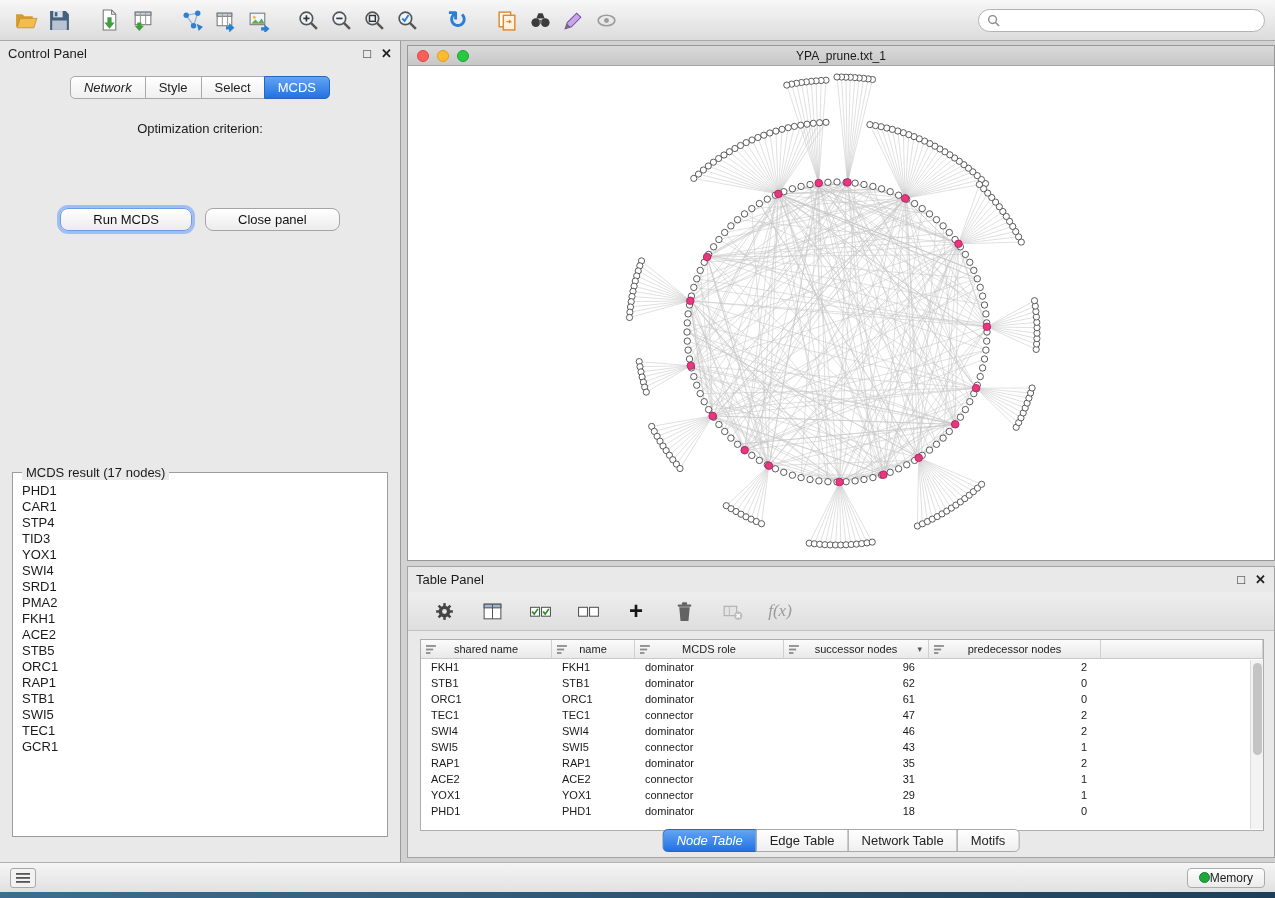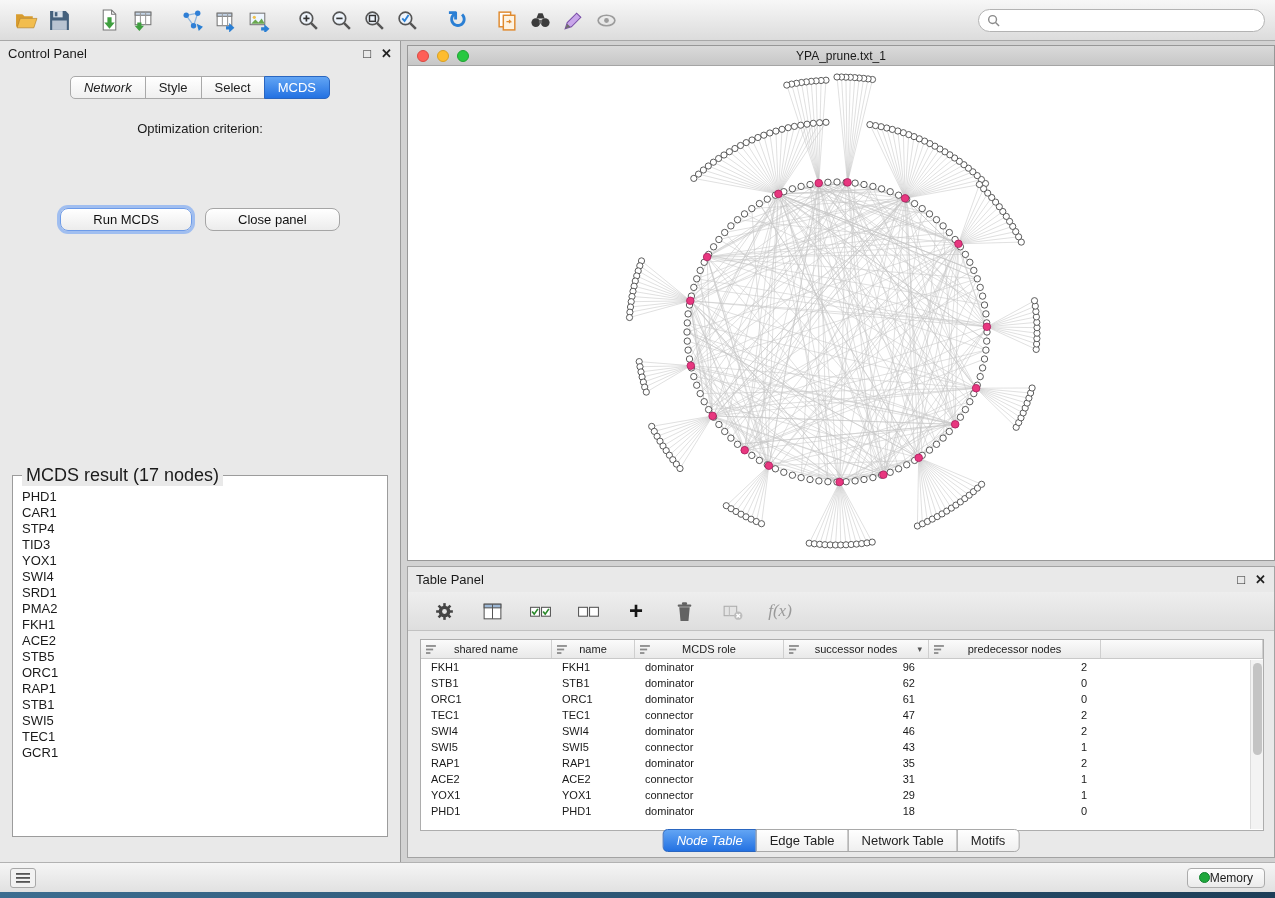--- a/index.html
+++ b/index.html
@@ -39,21 +39,21 @@
   .dd-stepper { position:absolute; right:1px; top:1px; width:19px; height:20px;
     background:linear-gradient(#6cabf8,#2d77e8); border-radius:0 4px 4px 0;
     display:flex; flex-direction:column; align-items:center; justify-content:center;
     color:#fff; font-size:7px; line-height:7px; }
   .btn-row { position:absolute; left:0; top:167px; width:100%; display:flex; justify-content:center; gap:13px; }
   .mac-btn { font-size:13px; padding:3px 32px; background:linear-gradient(#ffffff,#ececec);
     border:1px solid #a5a5a5; border-radius:8px; color:#111; }
   .mac-btn.focused { box-shadow:0 0 0 3px rgba(100,155,245,0.55); border-color:#6d9bে8; border-color:#6d9be8; }
   .result-group { position:absolute; left:12px; top:424px; width:376px; height:372px;
     border:1px solid #9c9c9c; background:#fff; padding:3px; }
-  .result-group legend { font-size:18px; padding:0 4px; margin-left:6px; background:#e9e9e9; }
+  .result-group legend { font-size:13px; padding:0 4px; margin-left:6px; background:#e9e9e9; }
   .result-list { width:100%; height:100%; overflow:hidden; background:#fff; }
   .mcds-item { font-size:13px; height:16px; line-height:16px; padding-left:6px; }
 
   
   .netwin { position:absolute; left:407px; top:45px; width:868px; height:516px;
     background:#fff; border:1px solid #979797; }
   .net-titlebar { position:relative; height:20px; background:linear-gradient(#dadada,#c7c7c7);
     border-bottom:1px solid #a5a5a5; display:flex; align-items:center; justify-content:center;
     font-size:12px; }
   .lights { position:absolute; left:9px; top:4px; display:flex; gap:8px; }

